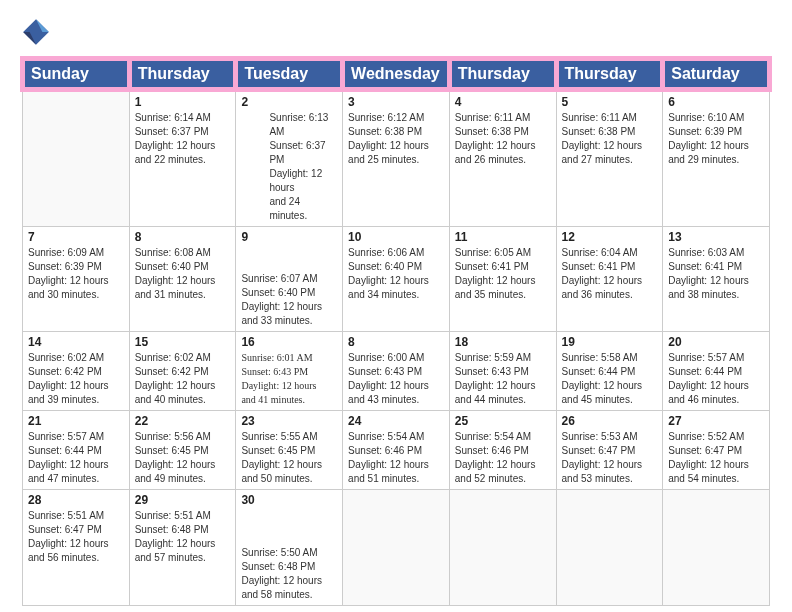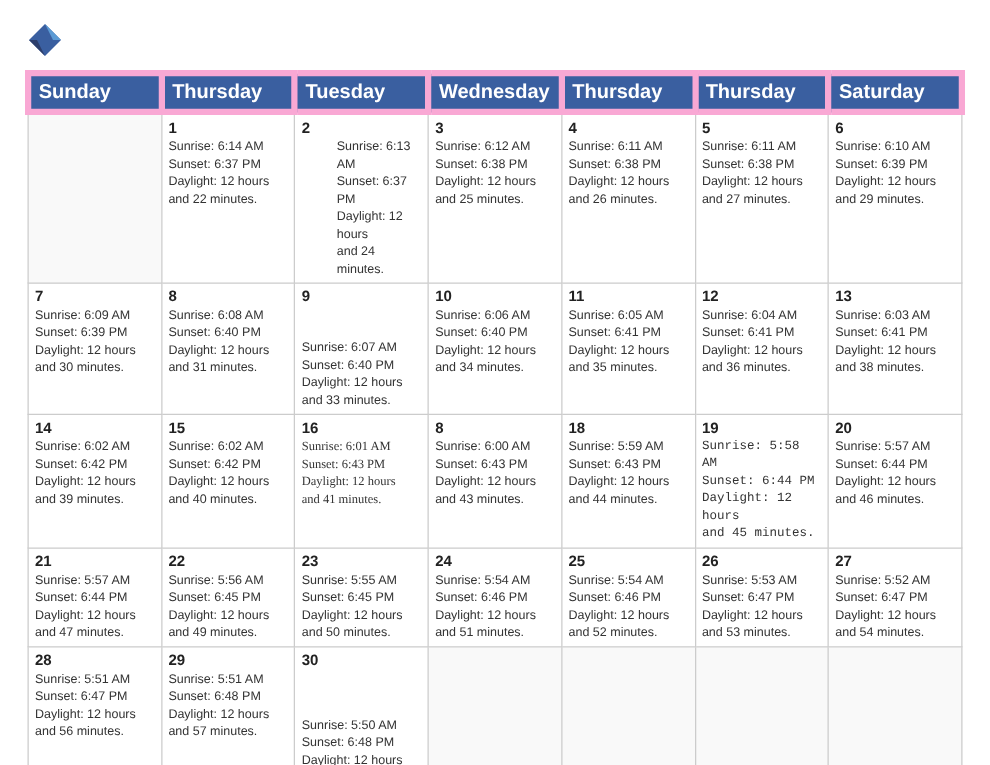--- a/index.html
+++ b/index.html
@@ -257,21 +257,21 @@
           </td>
           <td>
             <span class="day-number">18</span>
             <div class="cell-info" style="white-space: pre-line;">Sunrise: 5:59 AM
 Sunset: 6:43 PM
 Daylight: 12 hours
 and 44 minutes.</div>
           </td>
           <td>
             <span class="day-number">19</span>
-            <div class="cell-info" style="white-space: pre-line; font-family: Liberation Mono, monospace;">Sunrise: 5:58 AM
+            <div class="cell-info" style="white-space: pre-line;">Sunrise: 5:58 AM
 Sunset: 6:44 PM
 Daylight: 12 hours
 and 45 minutes.</div>
           </td>
           <td>
             <span class="day-number">20</span>
             <div class="cell-info" style="white-space: pre-line;">Sunrise: 5:57 AM
 Sunset: 6:44 PM
 Daylight: 12 hours
 and 46 minutes.</div>

